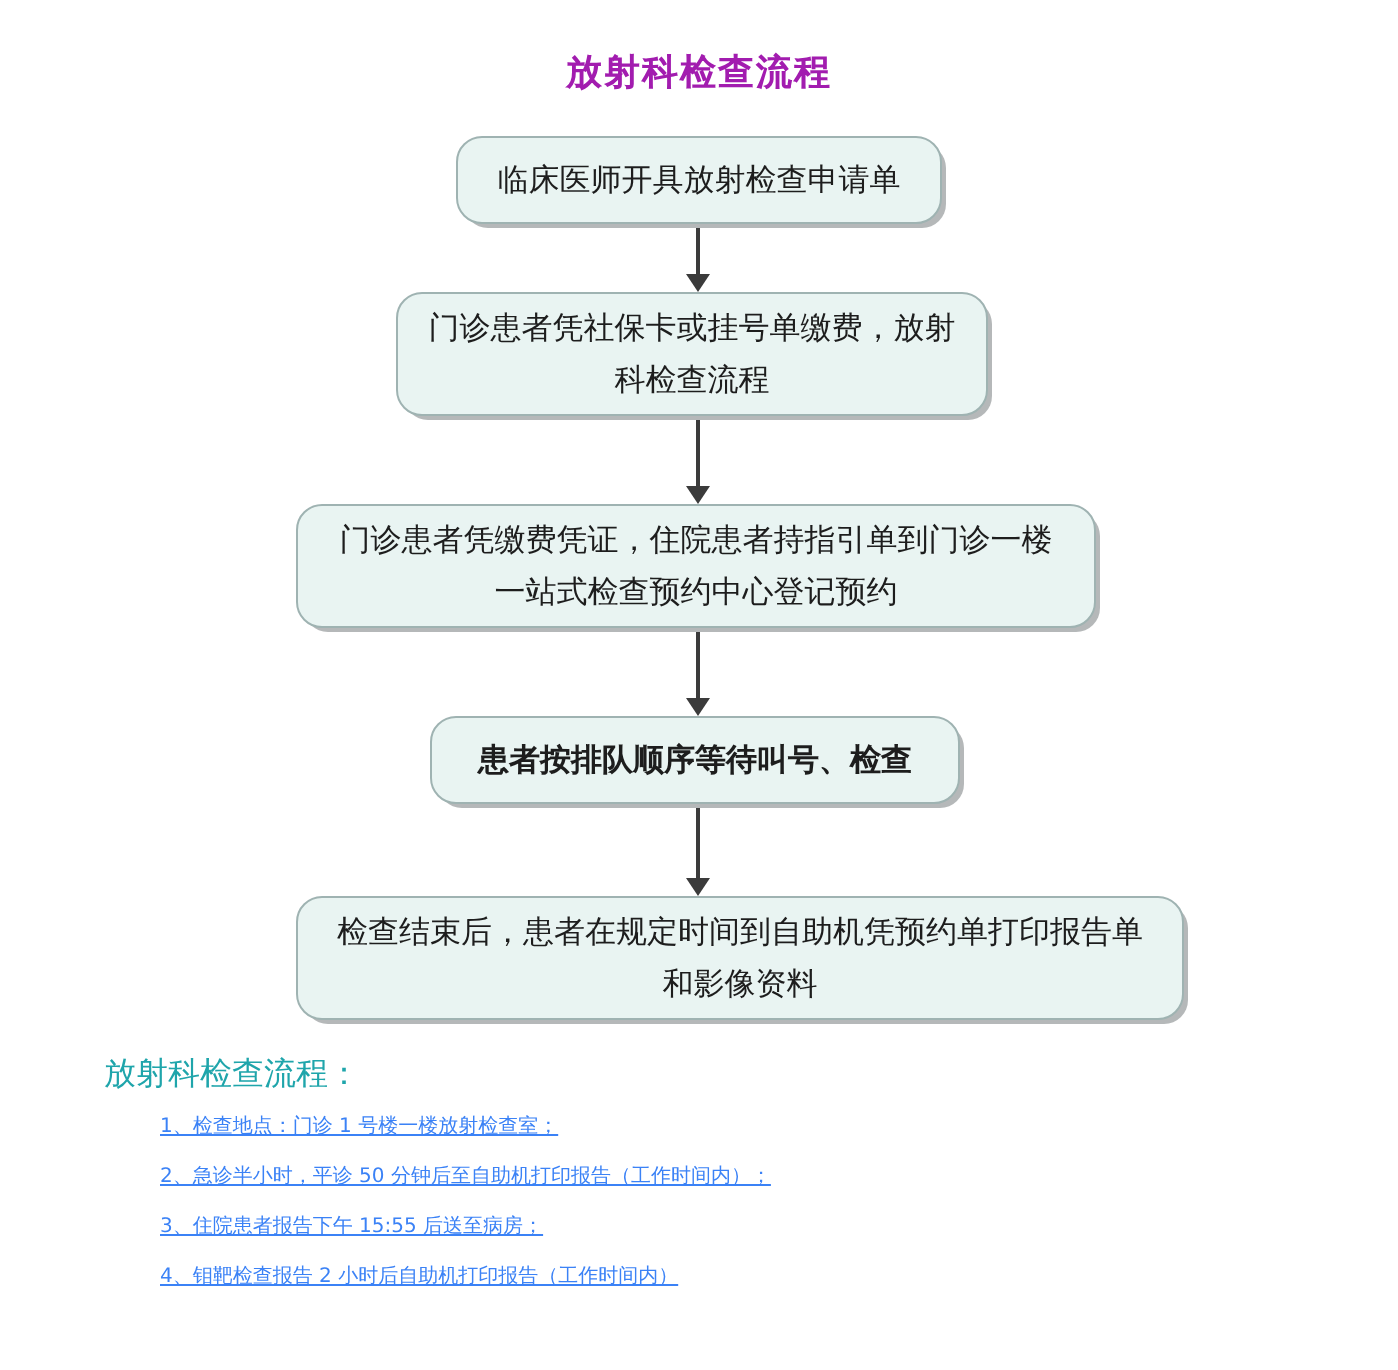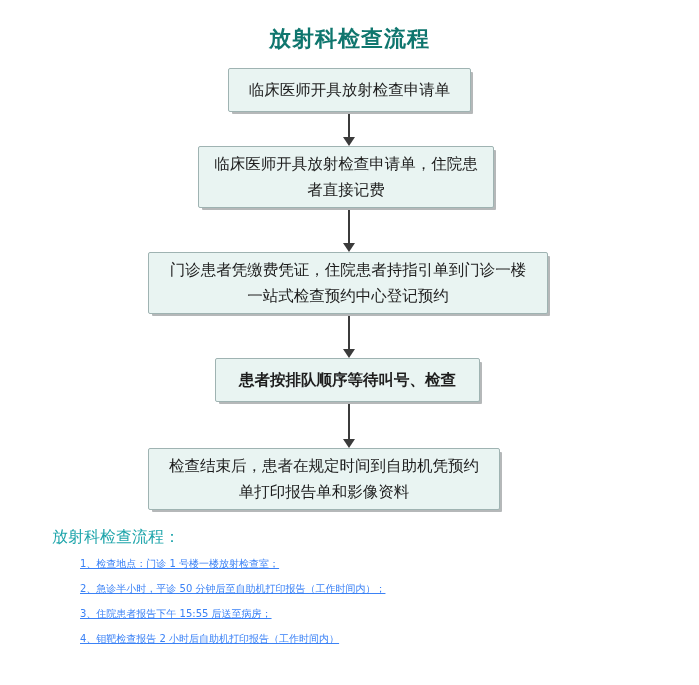--- a/index.html
+++ b/index.html
@@ -21,63 +21,63 @@
     height: 685px;
   }
 
   
   .title {
     position: absolute;
     left: 0;
     top: 24px;
     width: 699px;
     text-align: center;
-    font-size: 22px;
+    font-size: 18px;
     font-weight: bold;
     letter-spacing: 1px;
-    color: #0f766e;
+    color: #a21caf;
     white-space: nowrap;
   }
 
   
   .flow {
     position: absolute;
     left: 0;
     top: 0;
     width: 699px;
     height: 520px;
   }
 
   .node {
     position: absolute;
     box-sizing: border-box;
     background: #e9f4f2;
     border: 1px solid #9fb3b2;
-    border-radius: 2px;
+    border-radius: 13px;
     box-shadow: 3px 3px 0 -1px rgba(120,125,128,0.55);
     display: flex;
     align-items: center;
     justify-content: center;
     text-align: center;
     color: #1d1d1d;
     font-size: 15.5px;
     line-height: 26px;
     padding: 4px 14px;
   }
   .node span {
     display: block;
     width: 100%;
   }
 
   
   #node-1 { left: 228px; top: 68px;  width: 243px; height: 44px; }
   #node-2 { left: 198px; top: 146px; width: 296px; height: 62px; }
   #node-3 { left: 148px; top: 252px; width: 400px; height: 62px; justify-content: flex-end; }
   #node-4 { left: 215px; top: 358px; width: 265px; height: 44px; font-weight: bold; }
-  #node-5 { left: 148px; top: 448px; width: 352px; height: 62px; }
+  #node-5 { left: 148px; top: 448px; width: 444px; height: 62px; }
 
   
   .arrow {
     position: absolute;
     width: 14px;
     display: flex;
     flex-direction: column;
     align-items: center;
   }
   .arrow .shaft {
@@ -140,21 +140,21 @@
     <div class="node" id="node-1">
       <span>临床医师开具放射检查申请单</span>
     </div>
 
     <div class="arrow" id="arrow-1">
       <div class="shaft"></div>
       <div class="head"></div>
     </div>
 
     <div class="node" id="node-2">
-      <span>临床医师开具放射检查申请单，住院患者直接记费</span>
+      <span>门诊患者凭社保卡或挂号单缴费，放射科检查流程</span>
     </div>
 
     <div class="arrow" id="arrow-2">
       <div class="shaft"></div>
       <div class="head"></div>
     </div>
 
     <div class="node" id="node-3">
       <span>门诊患者凭缴费凭证，住院患者持指引单到门诊一楼一站式检查预约中心登记预约</span>
     </div>

